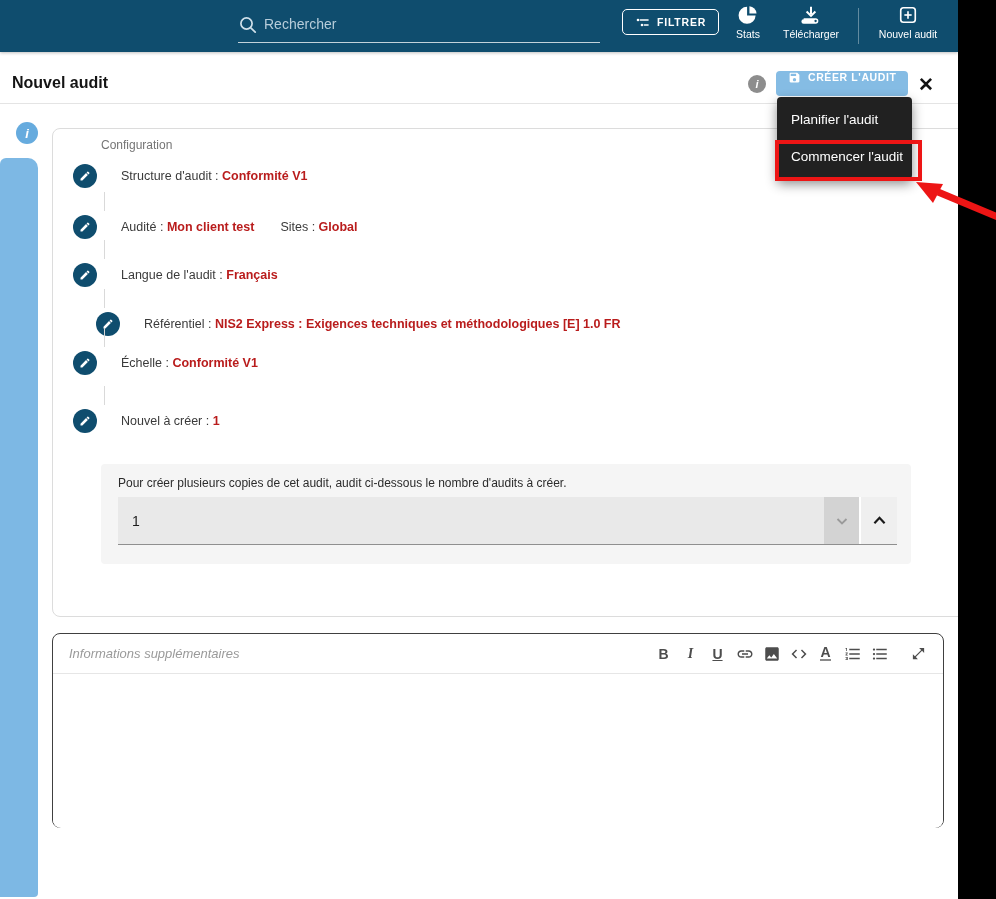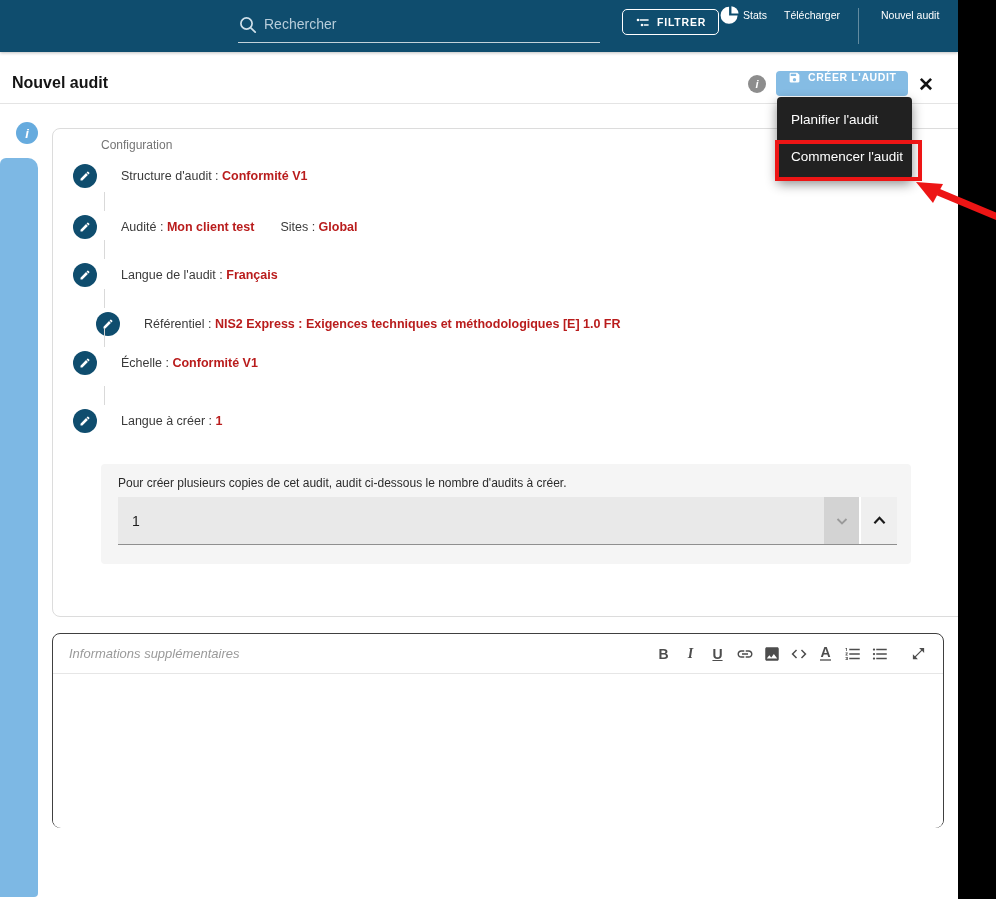--- a/index.html
+++ b/index.html
@@ -8,21 +8,21 @@
   .page { position:relative; width:996px; height:899px; background:#fff; }
 
   
   .topbar { position:absolute; left:0; top:0; width:958px; height:52px; background:#0F4D6E; z-index:3; box-shadow:0 1px 3px rgba(0,0,0,.25); }
   .search-wrap { position:absolute; left:238px; top:10px; width:362px; height:30px; }
   .search-wrap svg { position:absolute; left:0; top:5px; }
   .search-input { position:absolute; left:26px; top:2px; width:336px; height:24px; background:transparent; border:none; outline:none; color:#fff; font-size:14px; font-family:"Liberation Sans",sans-serif; }
   .search-input::placeholder { color:#b7cdda; opacity:1; }
   .search-underline { position:absolute; left:0; top:32px; width:362px; height:1px; background:rgba(255,255,255,.75); }
   .filter-btn { position:absolute; left:622px; top:9px; height:26px; padding:0 12px; display:flex; align-items:center; gap:7px; border:1px solid #fff; border-radius:5px; background:transparent; color:#fff; font-size:10.5px; font-weight:bold; letter-spacing:.8px; cursor:pointer; font-family:"Liberation Sans",sans-serif; }
-  .tb-action { position:absolute; top:4px; width:58px; display:flex; align-items:center; gap:2px; color:#fff; cursor:pointer; }
+  .tb-action { position:absolute; top:4px; width:58px; display:flex; flex-direction:column; align-items:center; gap:2px; color:#fff; cursor:pointer; }
   .tb-action .lab { font-size:10.5px; white-space:nowrap; }
   .tb-sep { position:absolute; left:858px; top:8px; width:1px; height:36px; background:rgba(255,255,255,.35); }
 
   
   .black-strip { position:absolute; left:958px; top:0; width:38px; height:899px; background:#000; z-index:4; }
 
   
   .dlg-title { position:absolute; left:12px; top:74px; font-size:16px; font-weight:bold; color:#141414; }
   .info-circle { position:absolute; left:748px; top:75px; width:18px; height:18px; border-radius:50%; background:#8d8d8d; color:#fff; font-size:11px; font-weight:bold; display:flex; align-items:center; justify-content:center; font-style:italic; }
   .create-btn { position:absolute; left:776px; top:71px; height:25px; padding:0 12px; display:flex; gap:7px; background:#85BCE4; border:none; border-radius:4px; color:#fff; font-size:10.5px; font-weight:bold; letter-spacing:.6px; cursor:pointer; font-family:"Liberation Sans",sans-serif; }
@@ -188,21 +188,21 @@
           </span>
           <span class="cfg-text"><span>Échelle : </span><b>Conformité V1</b></span>
         </div>
         <div class="cfg-item" style="top: 280px;">
           <span class="cfg-connector"></span>
           <span class="cfg-edit">
             <svg width="12" height="12" viewBox="0 0 24 24">
               <path fill="#fff" d="M3 17.25V21h3.75L17.81 9.94l-3.75-3.75L3 17.25zM20.71 7.04c.39-.39.39-1.02 0-1.41l-2.34-2.34c-.39-.39-1.02-.39-1.41 0l-1.83 1.83 3.75 3.75 1.83-1.83z"></path>
             </svg>
           </span>
-          <span class="cfg-text"><span>Langue à créer : </span><b>1</b></span>
+          <span class="cfg-text"><span>Nouvel à créer : </span><b>1</b></span>
         </div>
       </div>
 
     <div class="copies-panel">
       <div class="copies-hint">Pour créer plusieurs copies de cet audit, audit ci-dessous le nombre d'audits à créer.</div>
       <div class="spin-row">
         <div class="spin-input">1</div>
         <div class="spin-down">
           <svg width="16" height="16" viewBox="0 0 16 16">
               <path d="M3.5 6 L8 10.5 L12.5 6" fill="none" stroke="#9a9a9a" stroke-width="1.8"></path>

